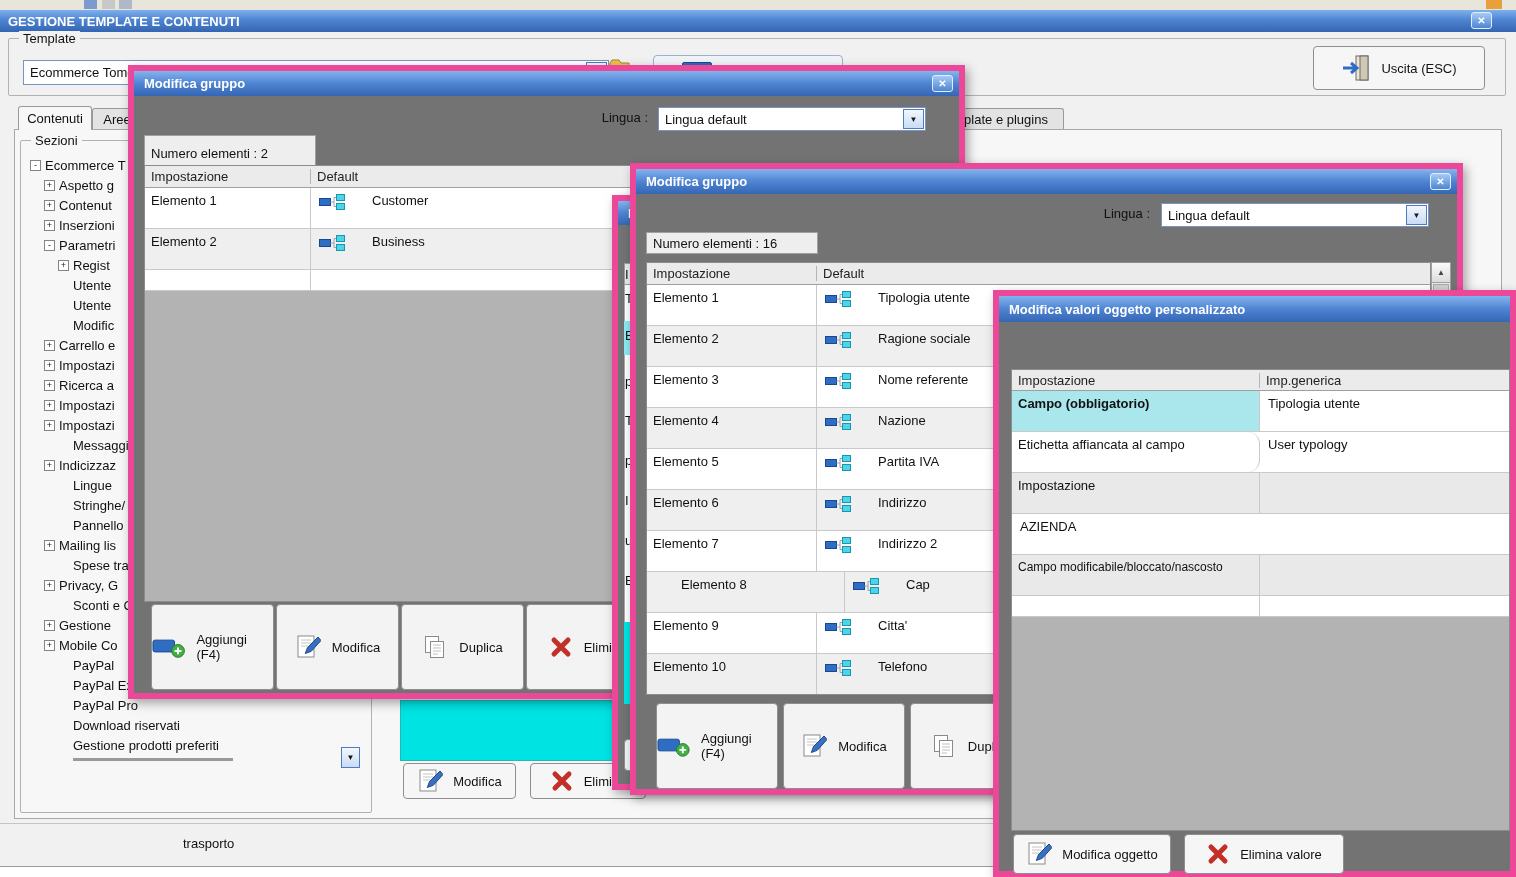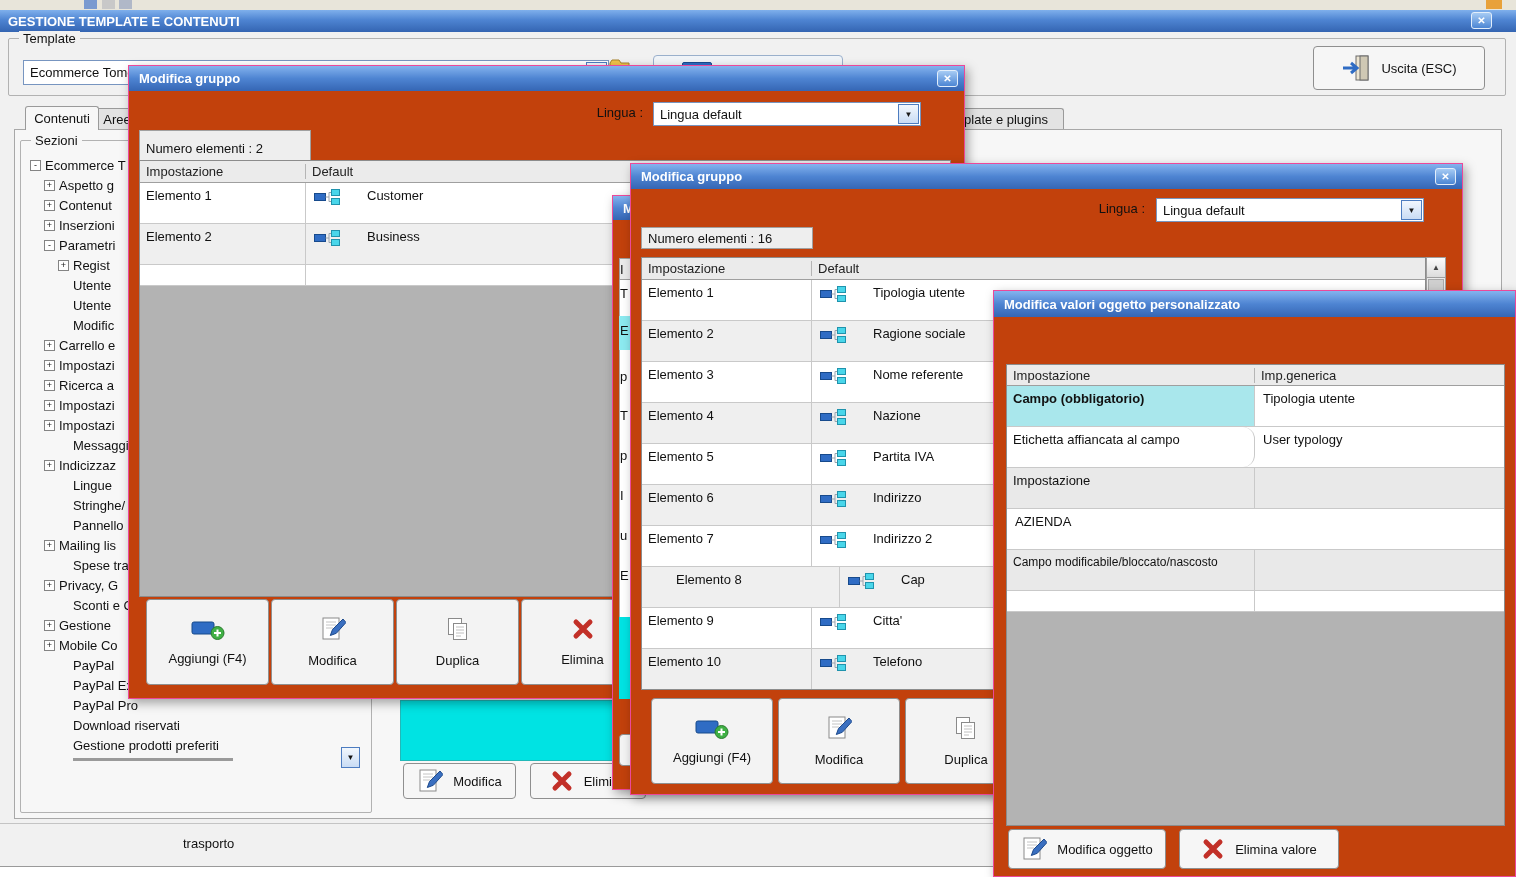--- a/index.html
+++ b/index.html
@@ -12,21 +12,21 @@
   .wtitle { position:absolute; left:0; top:0; right:0; height:22px;
     background:linear-gradient(180deg,#7fb0ec 0%,#4e84d2 45%,#3465b2 100%);
     color:#fff; font-weight:bold; display:flex; align-items:center; padding-left:8px; }
   .dtitle { position:absolute; left:0; top:0; right:0; height:25px;
     background:linear-gradient(180deg,#84b3ee 0%,#4e84d2 50%,#3566b4 100%);
     color:#fff; font-weight:bold; display:flex; align-items:center; padding-left:10px; }
   .closebtn { position:absolute; width:21px; height:17px; border-radius:3px;
     background:linear-gradient(#a6cbf4,#4c86d4); border:1px solid #e2eefb;
     color:#fff; font-size:10px; font-weight:bold; display:flex; align-items:center; justify-content:center; cursor:pointer; }
 
-  .dialog { position:absolute; background:#c2410c; border:1px solid #ec4899; box-shadow:3px 4px 10px rgba(0,0,0,.35); }
+  .dialog { position:absolute; background:#737373; border:6px solid #ec4899; box-shadow:3px 4px 10px rgba(0,0,0,.35); }
 
   
   .gbox { position:absolute; border:1px solid #b2b2b2; border-radius:2px; }
   .glabel { position:absolute; top:-8px; left:10px; padding:0 4px; background:#f1f1f1; }
 
   
   .combo { position:absolute; background:#fff; border:1px solid #7795c0; display:flex; align-items:center; padding-left:6px; overflow:hidden; white-space:nowrap; }
   .combo .ar { position:absolute; right:1px; top:1px; bottom:1px; width:21px; border:1px solid #4d7cc0;
     background:linear-gradient(#f2f7fd,#c9dcf4); display:flex; align-items:center; justify-content:center; font-size:8px; color:#1a1a1a; }
 
@@ -42,21 +42,21 @@
   .trow.empty { flex:0 0 21px; }
   .tcimp { padding:5px 6px; border-right:1px solid #c9c9c9; white-space:nowrap; overflow:hidden; }
   .tcimp.cy { background:#a9e7ec; font-weight:bold; }
   .tcdef { flex:1; padding:5px 8px; display:flex; align-items:flex-start; }
   .tcdef .val { margin-left:26px; white-space:nowrap; }
   .tfill { flex:1; background:#b3b3b3; }
   .hicon { width:27px; height:16px; flex:0 0 27px; margin-top:1px; }
 
   
   .bigbtn { position:absolute; width:123px; height:86px; background:#f3f3f3; border:1px solid #8f8f8f; border-radius:4px;
-    display:flex; flex-direction:column; align-items:center; justify-content:center; gap:11px; cursor:pointer; }
+    display:flex; align-items:center; justify-content:center; gap:11px; cursor:pointer; }
   .smbtn { position:absolute; background:#f6f6f6; border:1px solid #8f8f8f; border-radius:4px;
     display:flex; align-items:center; justify-content:center; gap:10px; cursor:pointer; }
 
   
   .tab { position:absolute; border:1px solid #9a9a9a; border-bottom:none; border-radius:3px 3px 0 0;
     display:flex; align-items:center; justify-content:center; background:#e3e3e3; cursor:pointer; }
   .tab.sel { background:#f7f7f7; z-index:2; }
 
   
   .ti { display:flex; align-items:center; height:20px; white-space:nowrap; cursor:pointer; }
@@ -147,21 +147,21 @@
     </div>
 
     <div class="smbtn" style="left:1304px;top:7px;width:172px;height:44px;">
       <svg width="30" height="28" viewBox="0 0 30 28">
           <use href="#ic-exit"></use>
         </svg>
       <span>Uscita (ESC)</span>
     </div>
   </div>
 
-  <div class="tab sel" style="left:18px;top:96px;width:74px;height:24px;margin-left:7px;">
+  <div class="tab sel" style="left:18px;top:96px;width:74px;height:24px;">
     <span>Contenuti</span>
   </div>
   <div class="tab" style="left:92px;top:98px;width:50px;height:22px;">
     <span>Aree</span>
   </div>
   <div class="tab" style="left:948px;top:98px;width:116px;height:22px;">
     <span>plate e plugins</span>
   </div>
 
   <div class="abs" style="left:14px;top:119px;width:1488px;height:690px;background:#f7f7f7;border:1px solid #a8a8a8;"></div>

